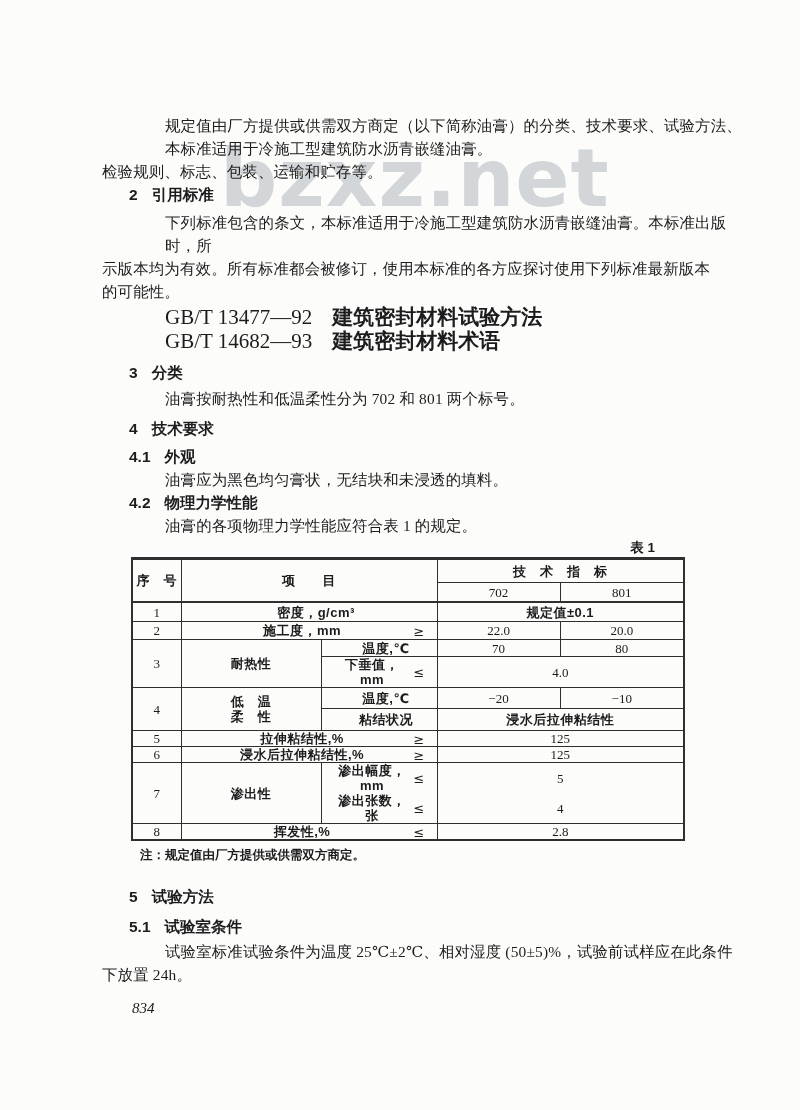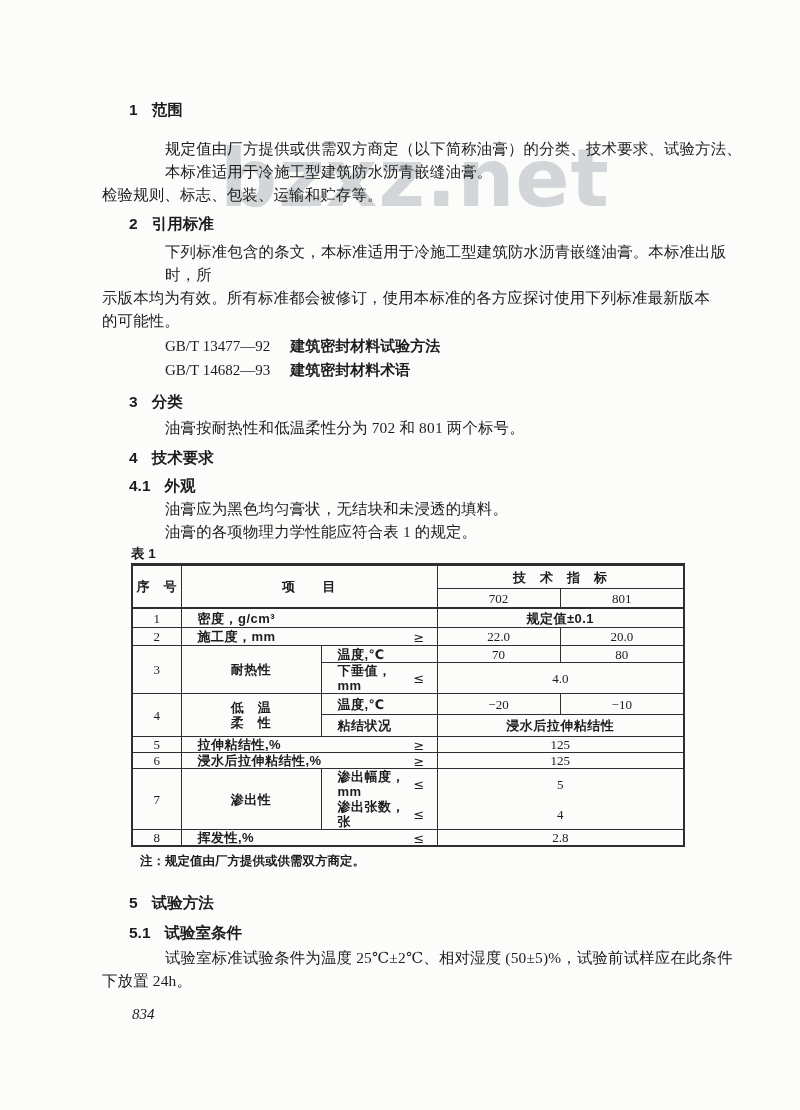--- a/index.html
+++ b/index.html
@@ -14,41 +14,41 @@
     color:rgba(168,175,182,0.5);user-select:none;white-space:nowrap;
   }
   .content{position:relative;z-index:1;padding:98px 0 0 102px;width:640px;}
   .sec-h{
     font-family:"Liberation Sans","DejaVu Sans",sans-serif;
     font-weight:bold;font-size:15.5px;line-height:23px;margin-left:27px;
   }
   .sec-h .ttl{margin-left:14px;}
   .line{font-size:15.4px;line-height:23px;letter-spacing:0.2px;}
   .indent{margin-left:63px;}
-  .ref{margin-left:63px;font-size:15px;line-height:23px;}
+  .ref{margin-left:63px;font-size:21px;line-height:23px;}
   .ref .rtitle{margin-left:20px;font-family:"Liberation Sans","DejaVu Sans",sans-serif;font-weight:bold;}
-  .mt16{margin-top:16px;}.mt6{margin-top:6px;}.mt5{margin-top:5px;}.mt2{margin-top:2px;}
+  .mt16{margin-top:16px;}.mt6{margin-top:0;}.mt5{margin-top:5px;}.mt2{margin-top:2px;}
   .mt8{margin-top:8px;}.mt3{margin-top:3px;}.mt7{margin-top:7px;}.mt22{margin-top:22px;}
   .tbl-caption{
     width:552px;margin:4px 0 2px 29px;box-sizing:border-box;padding-right:28px;
-    font-size:13.5px;line-height:14px;font-weight:bold;
+    text-align:right;font-size:13.5px;line-height:14px;font-weight:bold;
     font-family:"Liberation Sans","DejaVu Sans",sans-serif;
   }
   table.spec{
     border-collapse:collapse;table-layout:fixed;width:552px;margin-left:29px;
     font-size:13px;border:2px solid #2f2f2f;border-top-width:3px;
   }
   table.spec td,table.spec th{
     border:1px solid #2f2f2f;padding:0 2px;text-align:center;
     font-weight:normal;line-height:15px;overflow:hidden;
   }
   table.spec .lbl{
     font-family:"Liberation Sans","DejaVu Sans",sans-serif;font-weight:bold;letter-spacing:0.5px;
   }
-  table.spec .left{text-align:left;padding-left:16px;}
+  table.spec .left{text-align:center;padding-left:16px;}
   table.spec .rel{position:relative;padding-right:30px;}
   table.spec .op{
     position:absolute;right:12px;top:50%;transform:translateY(-50%);
     font-family:"DejaVu Sans",sans-serif;font-weight:normal;font-size:13px;letter-spacing:0;
   }
   table.spec .hb2{border-bottom:2px solid #2f2f2f;}
   table.spec .nb{border-bottom:none;}
   table.spec .nt{border-top:none;}
   tr.h22 td,tr.h22 th{height:22px;} tr.h18 td,tr.h18 th{height:18px;}
   tr.h17 td{height:17px;} tr.h16 td{height:16px;} tr.h15 td{height:15px;}
@@ -60,23 +60,20 @@
   .page-number{margin:14px 0 0 30px;font-size:15px;font-style:italic;font-family:"Liberation Serif","DejaVu Serif",serif;}
 </style>
 </head>
 <body>
 
 <div class="page">
   <div class="watermark">bzxz.net</div>
 
   <div class="content">
 
-    <div class="sec-h">
-      <span>1</span><span class="ttl">范围</span>
-    </div>
     <div class="line indent mt16">规定值由厂方提供或供需双方商定（以下简称油膏）的分类、技术要求、试验方法、</div>
     <div class="line indent">本标准适用于冷施工型建筑防水沥青嵌缝油膏。</div>
     <div class="line">检验规则、标志、包装、运输和贮存等。</div>
 
     <div class="sec-h mt6">
       <span>2</span><span class="ttl">引用标准</span>
     </div>
     <div class="line indent mt5">下列标准包含的条文，本标准适用于冷施工型建筑防水沥青嵌缝油膏。本标准出版时，所</div>
     <div class="line">示版本均为有效。所有标准都会被修订，使用本标准的各方应探讨使用下列标准最新版本</div>
     <div class="line">的可能性。</div>
@@ -93,20 +90,23 @@
     <div class="line indent mt3">油膏按耐热性和低温柔性分为 702 和 801 两个标号。</div>
 
     <div class="sec-h mt7">
       <span>4</span><span class="ttl">技术要求</span>
     </div>
 
     <div class="sec-h mt5">
       <span>4.1</span><span class="ttl">外观</span>
     </div>
     <div class="line indent">油膏应为黑色均匀膏状，无结块和未浸透的填料。</div>
+    <div class="sec-h">
+      <span>4.2</span><span class="ttl">物理力学性能</span>
+    </div>
     <div class="line indent">油膏的各项物理力学性能应符合表 1 的规定。</div>
 
     <div class="tbl-caption">表 1</div>
 
     <table class="spec">
       <colgroup>
         <col style="width:49px">
           <col style="width:140px">
           <col style="width:116px">
         <col style="width:123px">

